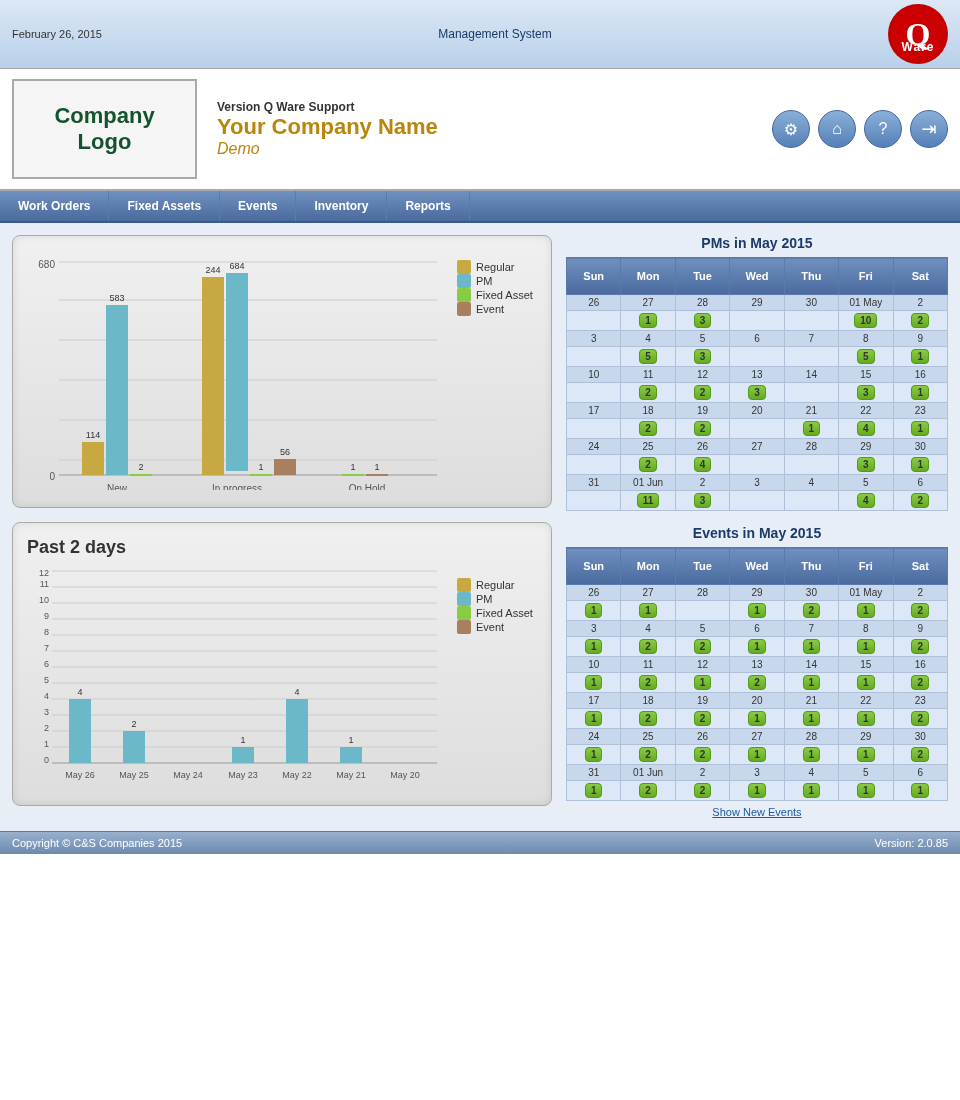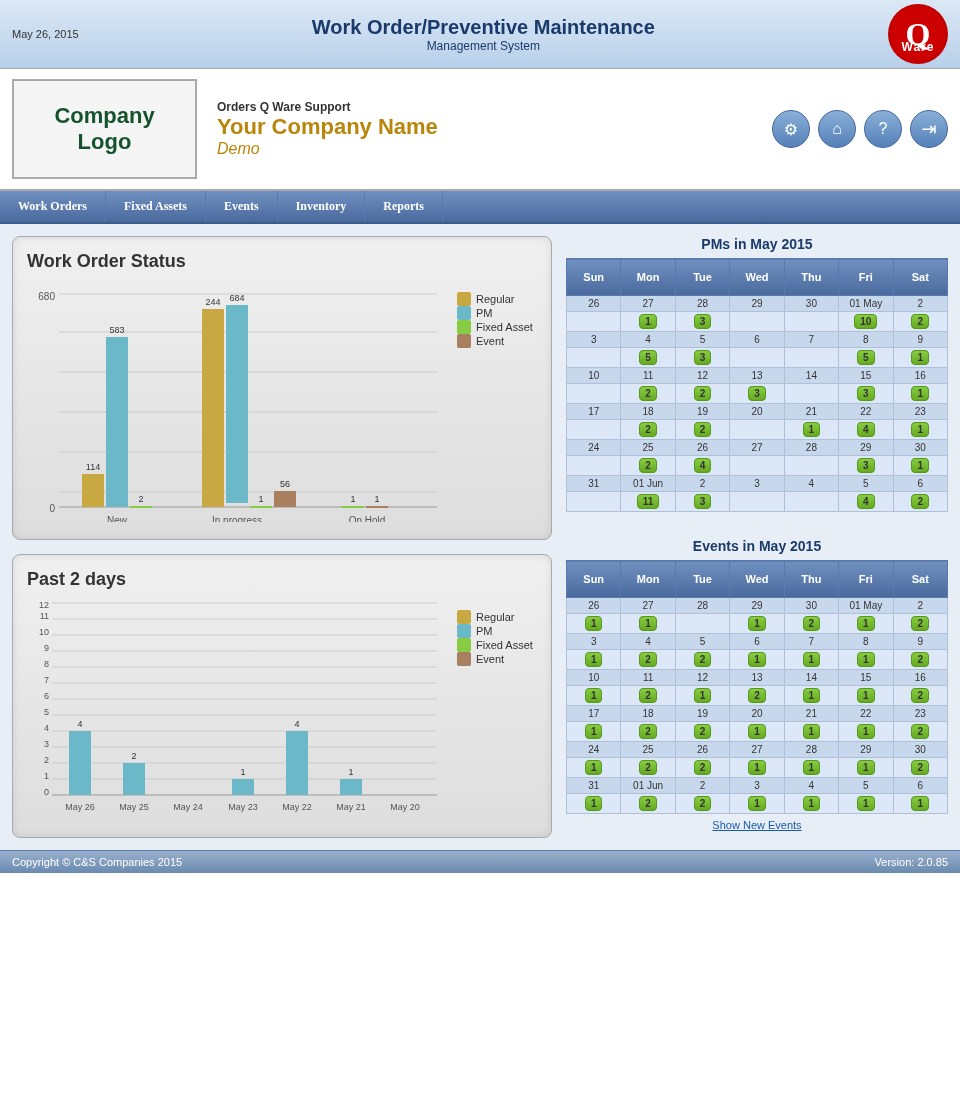--- a/index.html
+++ b/index.html
@@ -53,38 +53,37 @@
       border: 1px solid #4466a0;
       display: flex; align-items: center; justify-content: center;
       cursor: pointer; color: white; font-size: 16px;
     }
 
     
     .nav-bar {
       background: linear-gradient(to bottom, #7090c0, #4a6a9e);
       display: flex; align-items: flex-end;
       border-bottom: 2px solid #3a5a8e;
-      font-family: Liberation Serif, serif;
     }
     .nav-item {
       color: white; font-size: 12px; font-weight: bold;
       padding: 8px 18px;
       cursor: pointer;
       border-right: 1px solid #5a7aae;
       display: flex; align-items: center;
     }
 
     
     .main-content {
       display: flex; gap: 0;
       padding: 12px;
       background: #e8eef5;
     }
     .left-col { width: 540px; display: flex; flex-direction: column; gap: 14px; }
-    .right-col { flex: 1; padding-left: 14px; display: flex; flex-direction: column; gap: 26px; }
+    .right-col { flex: 1; padding-left: 14px; display: flex; flex-direction: column; gap: 14px; }
 
     
     .chart-panel {
       background: linear-gradient(to bottom, #f0f0f0, #ddd);
       border: 1px solid #aaa;
       border-radius: 8px;
       padding: 14px;
       box-shadow: inset 0 0 8px rgba(0,0,0,0.1);
     }
     .chart-title { font-size: 18px; font-weight: bold; color: #333; margin-bottom: 10px; }
@@ -129,38 +128,37 @@
       border-top: 1px solid #5a7aae;
     }
 
     .show-events-link { text-align: center; margin-top: 4px; }
     .show-events-link a { color: #1a5aaa; font-size: 11px; text-decoration: underline; cursor: pointer; }
   </style>
 </head>
 <body>
 
 <div class="top-bar">
-  <span style="font-size:11px;color:#333;">May 26, 2015</span>
+  <span style="font-size:11px;color:#333;">February 26, 2015</span>
   <div class="top-bar-title">
-    <h1>Work Order/Preventive Maintenance</h1>
     <div class="subtitle">Management System</div>
   </div>
   <div class="top-bar-logo-q">
     <span style="font-size:32px;font-weight:bold;font-family:serif;">Q</span>
     <span class="q-ware">Ware</span>
   </div>
 </div>
 
 <div class="company-bar">
   <div class="company-logo-box">
     <div class="company-logo-text">Company<br>Logo</div>
   </div>
   <div class="company-info">
     <div class="welcome-line">
-      <span>Orders</span>
+      <span>Version</span>
       <span style="font-weight:bold;">Q Ware Support</span>
     </div>
     <div class="company-name">Your Company Name</div>
     <div class="demo-text">Demo</div>
   </div>
   <div class="icon-bar">
     <div class="icon-btn" title="Settings">⚙</div>
     <div class="icon-btn" title="Home">⌂</div>
     <div class="icon-btn" title="Help">?</div>
     <div class="icon-btn" title="Logout" style="font-size:18px;">⇥</div>
@@ -173,21 +171,20 @@
   <div class="nav-item">Events</div>
   <div class="nav-item">Inventory</div>
   <div class="nav-item">Reports</div>
 </div>
 
 <div class="main-content">
 
   <div class="left-col">
 
     <div class="chart-panel">
-      <div class="chart-title">Work Order Status</div>
       <div class="chart-wrapper">
         <div class="chart-inner">
           
           <svg width="420" height="240">
 
             <text x="28" y="18" font-size="10" text-anchor="end" fill="#555">680</text>
             <text x="28" y="230" font-size="10" text-anchor="end" fill="#555">0</text>
 
             <line x1="32" y1="12" x2="410" y2="12" stroke="#ccc" stroke-width="1"></line>
             <line x1="32" y1="50" x2="410" y2="50" stroke="#ccc" stroke-width="1"></line>

